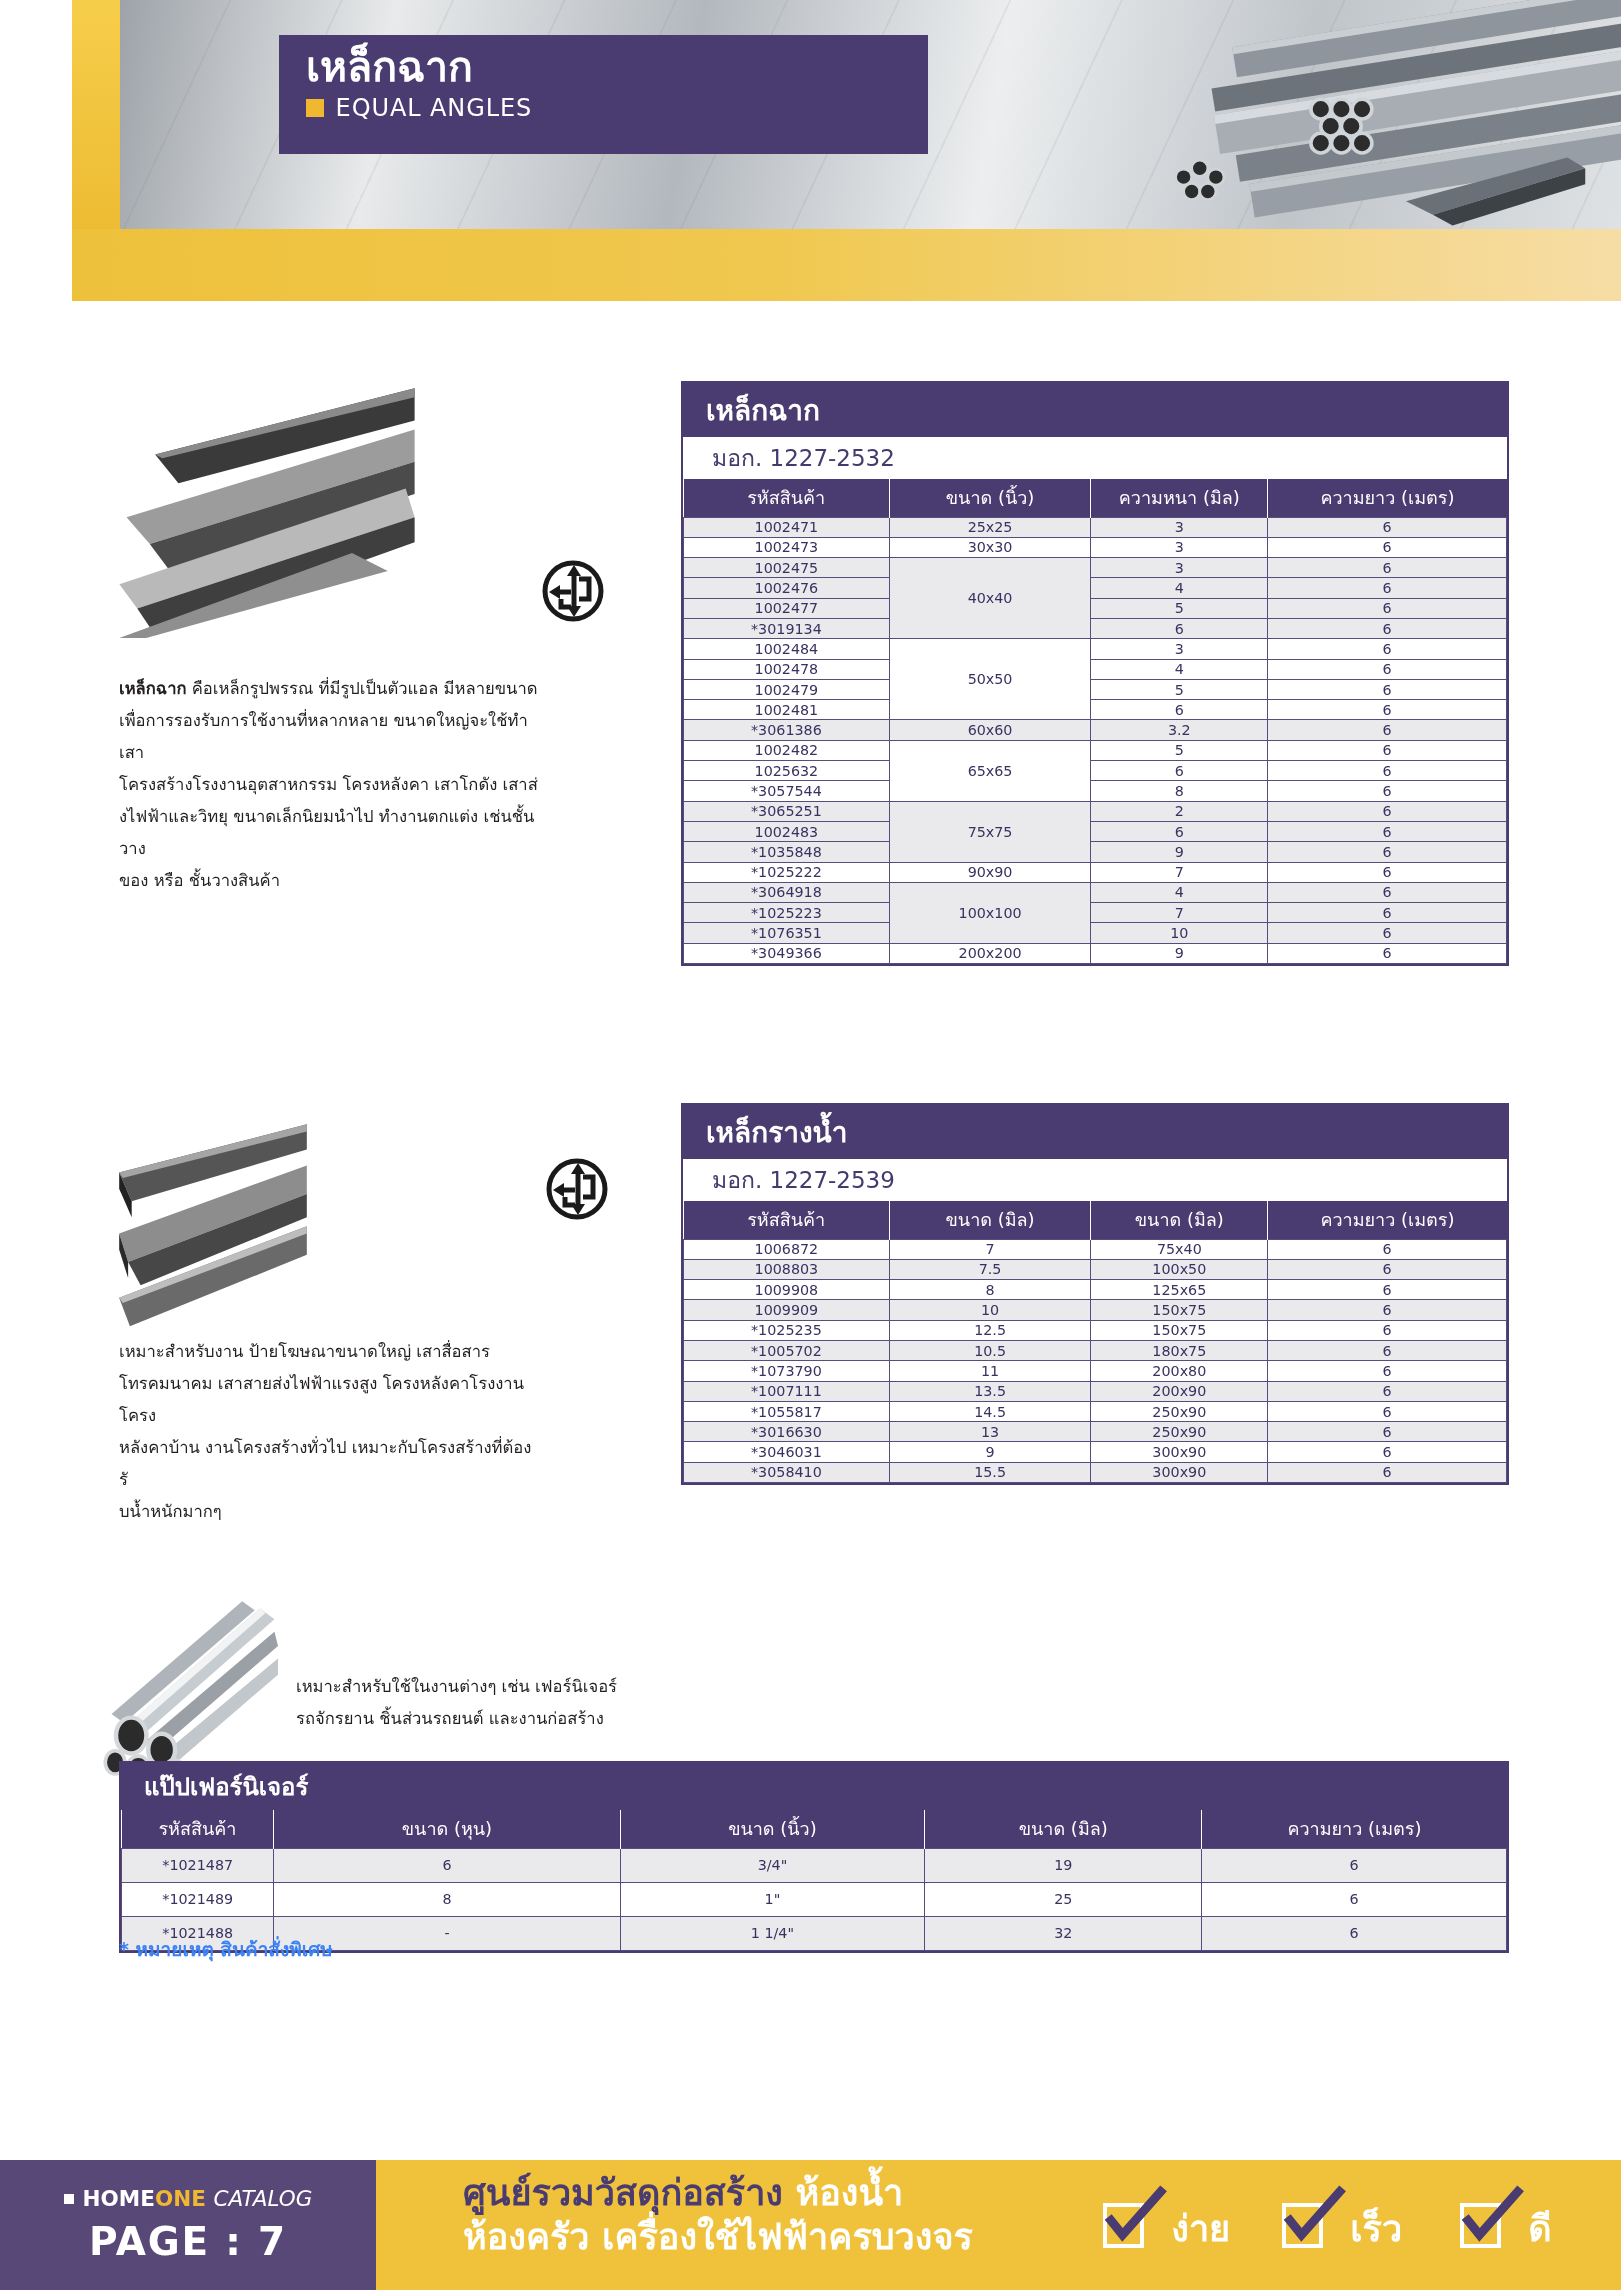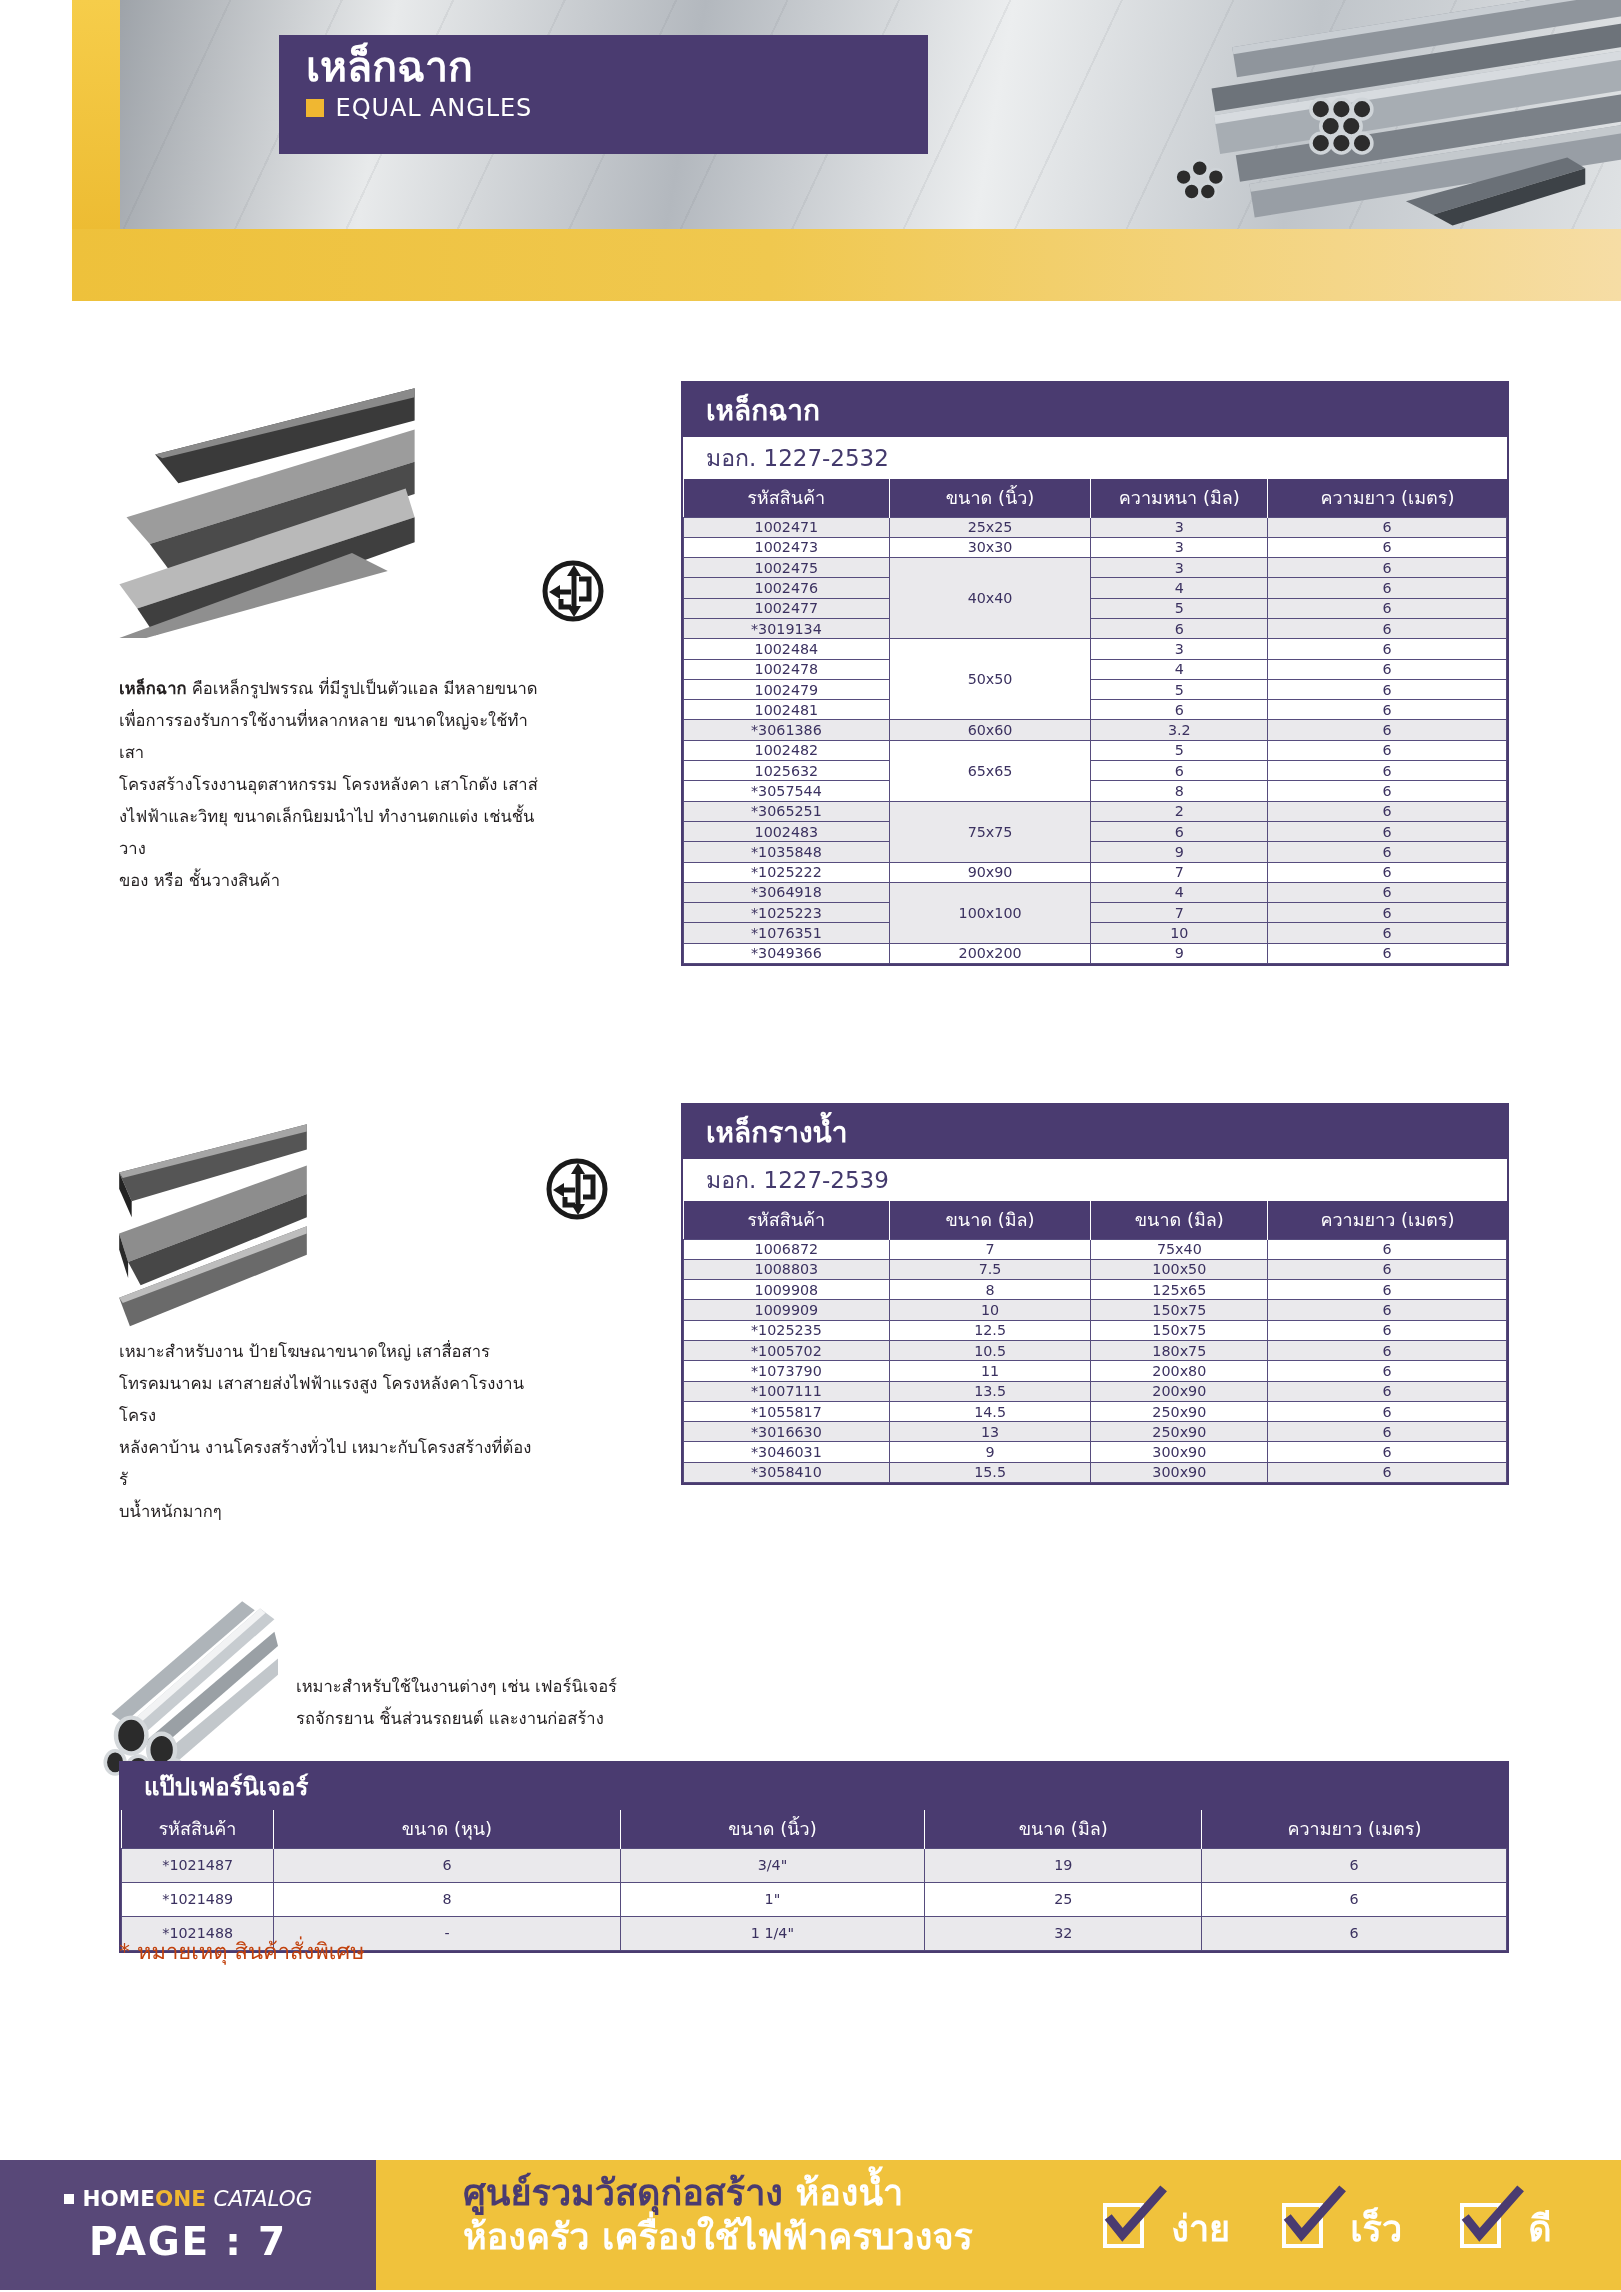--- a/index.html
+++ b/index.html
@@ -35,31 +35,31 @@
   .pre { white-space:pre-line; }
   .lead { font-weight:bold; }
 
   
   .tablebox { position:absolute; border:2.7px solid #4a3b70; background:#fff; }
   .tb-title { background:#4a3b70; color:#fff; font-weight:bold;
     display:flex; align-items:center; padding-left:23px; }
   .tb-title.big { height:54px; font-size:28px; }
   .tb-title.t3 { height:47px; font-size:24px; }
   .tb-std { color:#443a6d; font-size:23px; display:flex; align-items:center;
-    padding-left:23px; height:42px; background:#fff; }
+    padding-left:29px; height:42px; background:#fff; }
   table.grid { width:100%; border-collapse:collapse; table-layout:fixed; }
   .grid th { background:#4a3b70; color:#fff; font-weight:normal; font-size:18px;
     height:38px; border-left:1.8px solid #ffffff; }
   .grid th:first-child { border-left:none; }
   .grid td { border:1.8px solid #564c7d; text-align:center; font-size:14.3px;
     color:#3b3160; height:20.3px; padding:0; }
   .grid.t3 td { height:34px; }
   .grid tr.shaded td { background:#eae9ec; }
 
-  .note-red { left:119px; top:1934px; font-size:22px; font-weight:normal; color:#c2410c; }
+  .note-red { left:119px; top:1934px; font-size:19px; font-weight:bold; color:#3b82f6; }
 
   
   .f-purple { left:0; top:2160px; width:376px; height:130px; background:#584878;
     color:#fff; display:flex; flex-direction:column; justify-content:center;
     align-items:center; gap:7.2px; }
   .f-brand { font-size:21.5px; font-weight:bold; display:flex; align-items:center; gap:9px;text-align:right; }
   .f-brand .sq { width:9.9px; height:9.9px; background:#fff; }
   .f-brand .one { color:#f0b731; }
   .f-brand .cat { font-style:italic; font-weight:normal; }
   .f-page { font-size:39px; font-weight:bold; letter-spacing:1.8px; }

